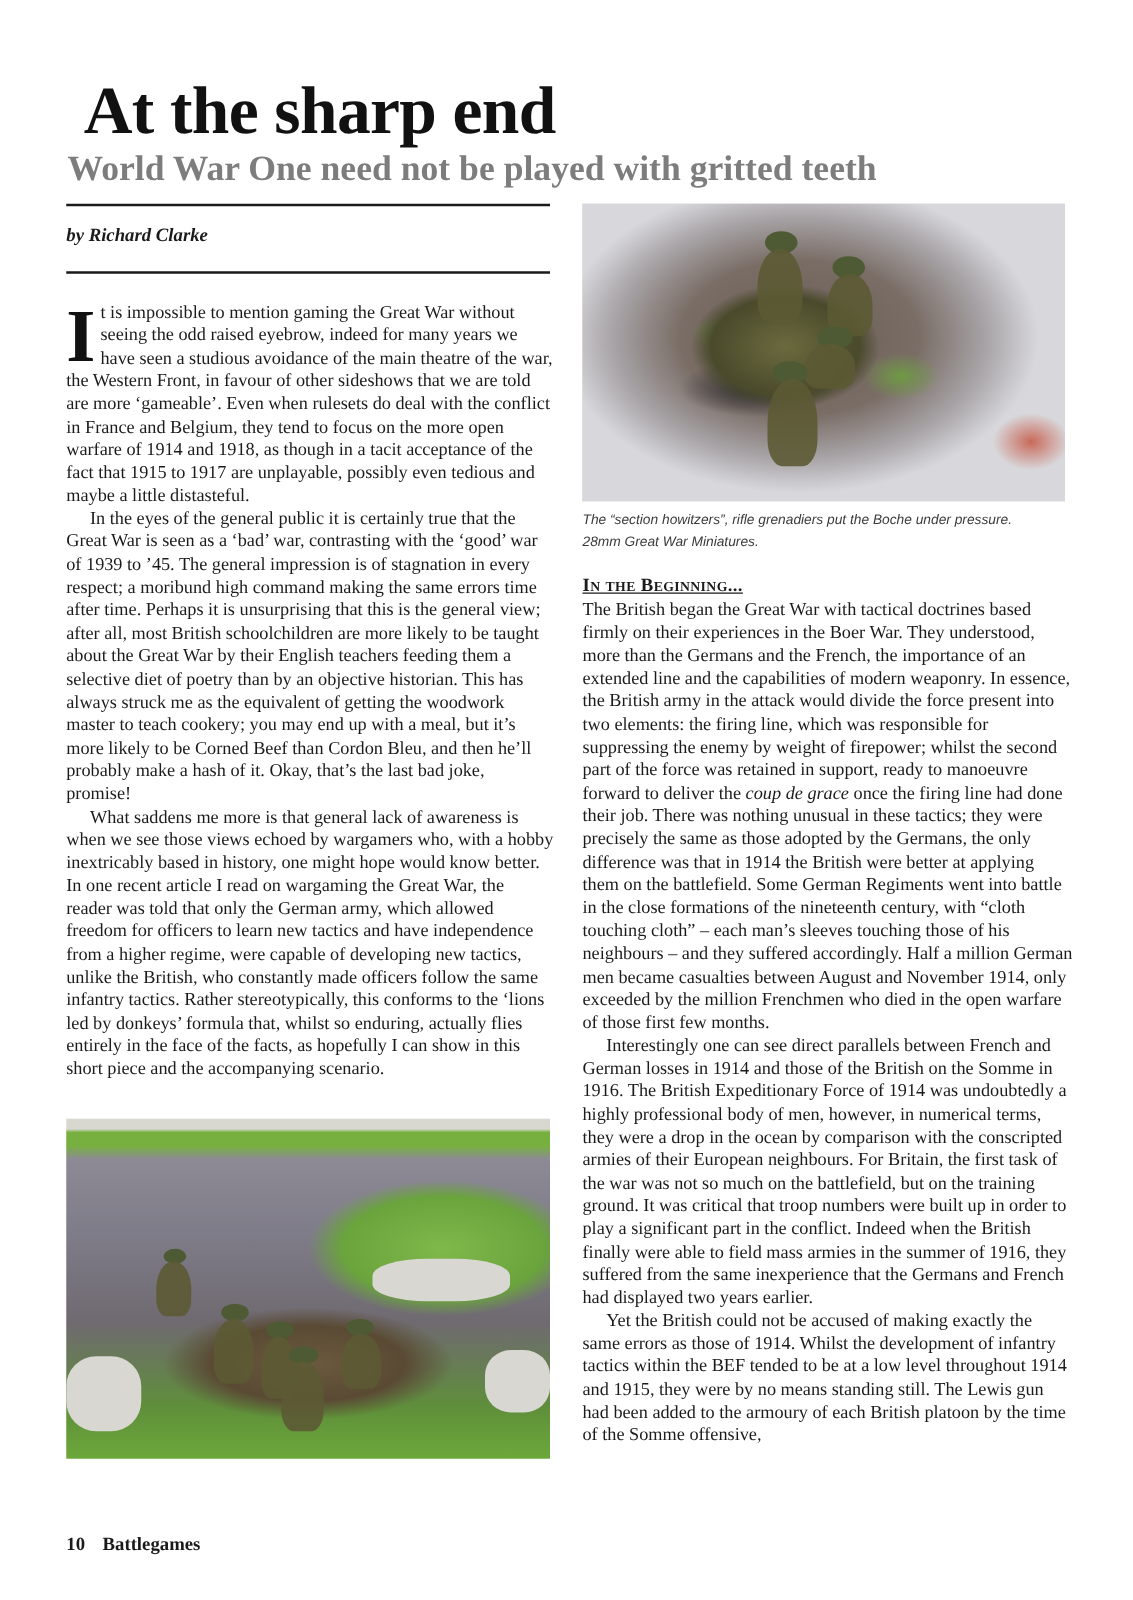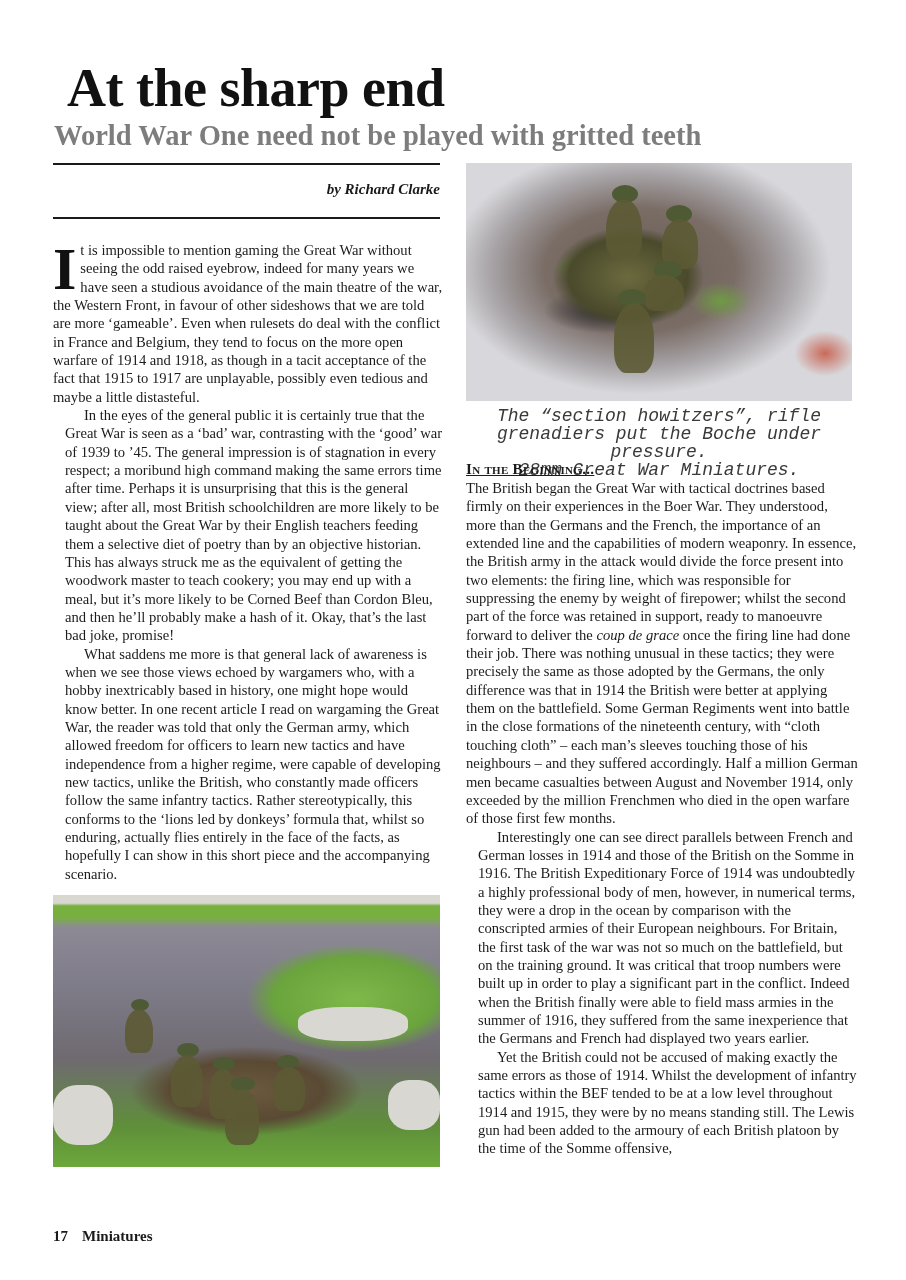--- a/index.html
+++ b/index.html
@@ -5,27 +5,27 @@
     html, body { margin: 0; padding: 0; background: #ffffff; }
     body { width: 906px; height: 1280px; position: relative; overflow: hidden;
            font-family: "DejaVu Serif", "Liberation Serif", serif; color: #1b1b1b; }
     .title { position: absolute; left: 53px; top: 42px; margin: 14px;
              font-family: "Liberation Serif", serif; font-weight: bold; font-size: 54px;
              letter-spacing: -0.5px; line-height: 64px; color: #111; white-space: nowrap; }
     .subtitle { position: absolute; left: 54px; top: 118px; margin: 0;
                 font-family: "Liberation Serif", serif; font-size: 28.5px; color: #7d7d7d;
                 white-space: nowrap; line-height: 36px; }
     .rule { position: absolute; left: 53px; width: 387px; height: 2px; background: #1a1a1a; }
-    .byline { position: absolute; left: 53px; width: 387px; top: 181px; text-align: right;
+    .byline { position: absolute; left: 53px; width: 387px; top: 181px; text-align: left;
               font-family: "Liberation Serif", serif; font-style: italic; font-weight: bold;
               font-size: 15px; color: #1a1a1a; }
     .col { position: absolute; font-family: "Liberation Serif", serif; font-size: 14.6px;
            line-height: 18.35px; color: #1b1b1b; }
     .col p { margin: 0; text-align: left; }
-    .col p.indent { text-indent: 19px; margin-left: 12px; }
+    .col p.indent { text-indent: 19px; }
     .col-left { left: 53px; top: 241px; width: 390px; }
     .col-right { left: 466px; top: 459px; width: 392px; }
     .dropcap { float: left; font-size: 60px; line-height: 48px; font-weight: bold;
                margin: 4px 4px 0 0; color: #111; font-family: "Liberation Serif", serif; }
     .section-head { font-weight: bold; font-size: 15px; letter-spacing: 0.3px;
                     font-variant: small-caps; margin: 0; line-height: 20px; text-decoration: underline; }
     .photo { position: absolute; overflow: hidden; }
     .photo-right { left: 466px; top: 163px; width: 386px; height: 238px;
       background:
         radial-gradient(ellipse 28% 30% at 42% 48%, #6b6a3e 0%, #4a4a2c 55%, transparent 70%),
@@ -36,22 +36,22 @@
         radial-gradient(ellipse 55% 58% at 45% 45%, #6a5d55 0%, #7a6d66 45%, #a7a3a6 70%, #d8d8dc 90%),
         #c9c8cc; }
     .photo-left { left: 53px; top: 895px; width: 387px; height: 272px;
       background:
         radial-gradient(ellipse 40% 22% at 50% 72%, #6b5a3e 0%, #5a4a34 50%, transparent 75%),
         radial-gradient(ellipse 35% 25% at 78% 38%, #7fb84a 0%, #6aa43c 60%, transparent 80%),
         linear-gradient(180deg, #d8d8d0 0%, #d8d8d0 3%, #78b040 4%, #78b040 8%, #8d8a96 12%, #7e7b88 35%, #6f6a70 60%, #5f8f3a 85%, #6ca83a 100%); }
     .photo .figure { position: absolute; border-radius: 50% 50% 30% 30%; background: #5c5a34; opacity: .9; }
     .photo .helmet { position: absolute; border-radius: 50%; background: #4d5a34; }
     .photo .sandbag { position: absolute; border-radius: 40%; background: #d9d7d2; }
-    .caption { position: absolute; text-align: center; font-family: Liberation Mono, monospace;
-               font-style: italic; font-size: 18px; line-height: 18px; color: #3a3a3a; }
+    .caption { position: absolute; font-family: Liberation Sans, sans-serif;
+               font-style: italic; font-size: 11px; line-height: 18px; color: #3a3a3a; }
     .caption-right { left: 466px; width: 386px; top: 407px; }
     .caption-left { left: 53px; width: 387px; top: 1174px; }
     .folio { position: absolute; left: 53px; top: 1228px; font-family: "Liberation Serif", serif;
              font-weight: bold; font-size: 15px; color: #1a1a1a; }
     .folio .num { margin-right: 14px; }
   </style>
 </head>
 <body>
 
 <h1 class="title">At the sharp end</h1>
@@ -100,14 +100,14 @@
   <div class="figure" style="left:156px;top:174px;width:28px;height:50px"></div>
   <div class="helmet" style="left:178px;top:182px;width:24px;height:14px"></div>
   <div class="figure" style="left:172px;top:194px;width:34px;height:56px"></div>
   <div class="helmet" style="left:224px;top:160px;width:22px;height:14px"></div>
   <div class="figure" style="left:220px;top:172px;width:32px;height:44px"></div>
 </div>
 <div class="caption caption-left">
 </div>
 
 <div class="folio">
-  <span class="num">17</span><span>Miniatures</span>
+  <span class="num">10</span><span>Battlegames</span>
 </div>
 
 </body></html>

